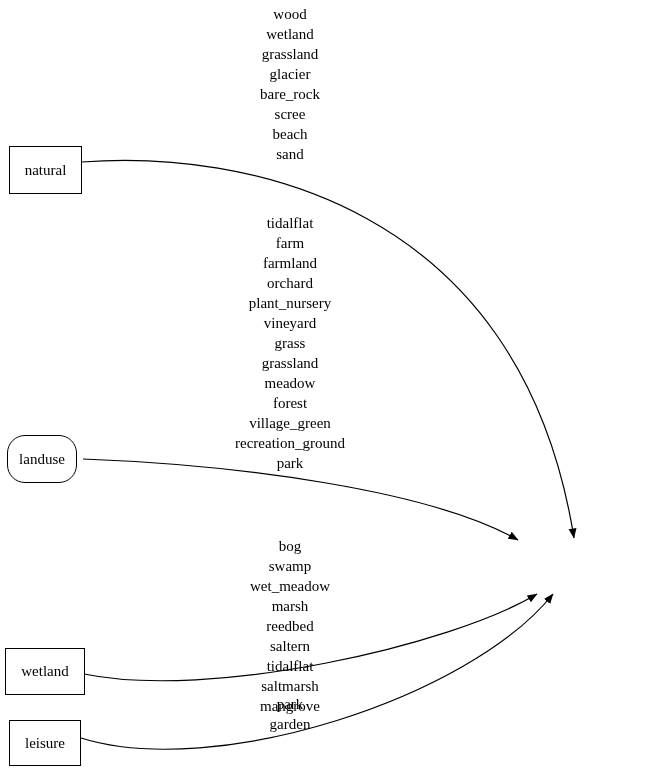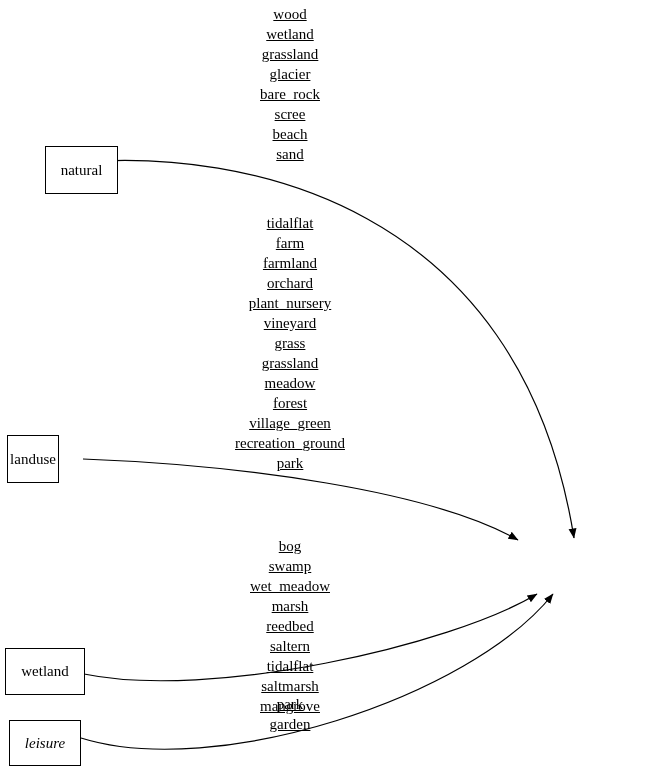--- a/index.html
+++ b/index.html
@@ -38,53 +38,52 @@
     white-space: nowrap;
   }
   .edge-label {
     position: absolute;
     left: 150px;
     width: 280px;
     text-align: center;
     font-size: 15px;
     line-height: 20px;
     white-space: pre-line;
-    text-decoration: underline;
   }
 </style>
 </head>
 <body>
 
 <div class="canvas">
 
   <svg class="edge-layer" width="672" height="773" viewBox="0 0 672 773" xmlns="http://www.w3.org/2000/svg">
     <defs>
       <marker id="arrowhead" markerUnits="userSpaceOnUse" markerWidth="12" markerHeight="10" refX="9.5" refY="5" orient="auto">
         <path d="M0,1 L10,5 L0,9 Z" fill="#000000"></path>
       </marker>
     </defs>
     <path class="edge-path" d="M 82 162 C 240 150, 520 200, 574 538" marker-end="url(#arrowhead)"></path>
     <path class="edge-path" d="M 83 459 C 240 465, 430 490, 518 540" marker-end="url(#arrowhead)"></path>
     <path class="edge-path" d="M 84 674 C 210 700, 450 646, 537 594" marker-end="url(#arrowhead)"></path>
     <path class="edge-path" d="M 81 738 C 215 780, 470 698, 553 594" marker-end="url(#arrowhead)"></path>
   </svg>
 
-  <div class="node" style="left:9px; top:146px; width:73px; height:48px;margin-left:36px;">
+  <div class="node" style="left:9px; top:146px; width:73px; height:48px;">
     <span>natural</span>
   </div>
 
-  <div class="node" style="left:7px; top:435px; width:52px; height:48px;">
+  <div class="node" style="left:7px; top:435px; width:70px; height:48px;border-radius:18px;">
     <span>landuse</span>
   </div>
 
   <div class="node" style="left:5px; top:648px; width:80px; height:47px;">
     <span>wetland</span>
   </div>
 
-  <div class="node" style="left:9px; top:720px; width:72px; height:46px;font-style:italic;">
+  <div class="node" style="left:9px; top:720px; width:72px; height:46px;">
     <span>leisure</span>
   </div>
 
 
   <div class="edge-label" style="top:4px;">wood
 wetland
 grassland
 glacier
 bare_rock
 scree

